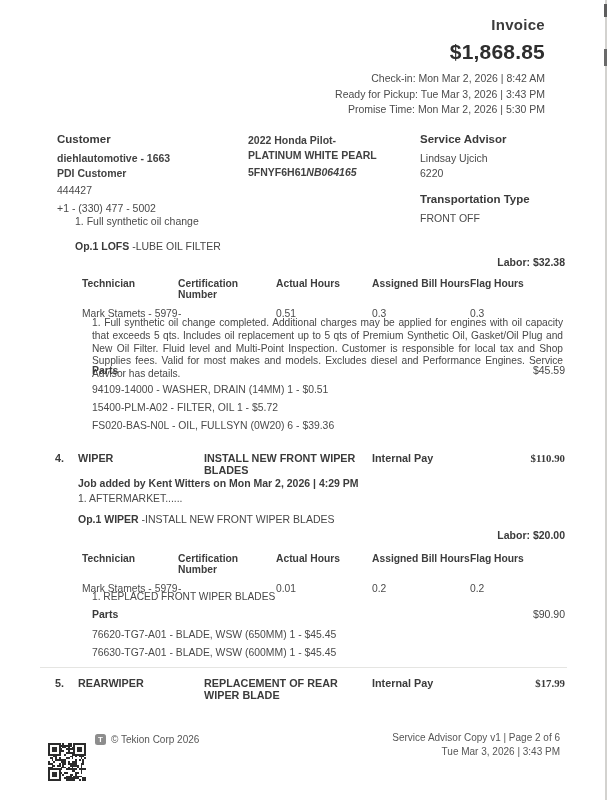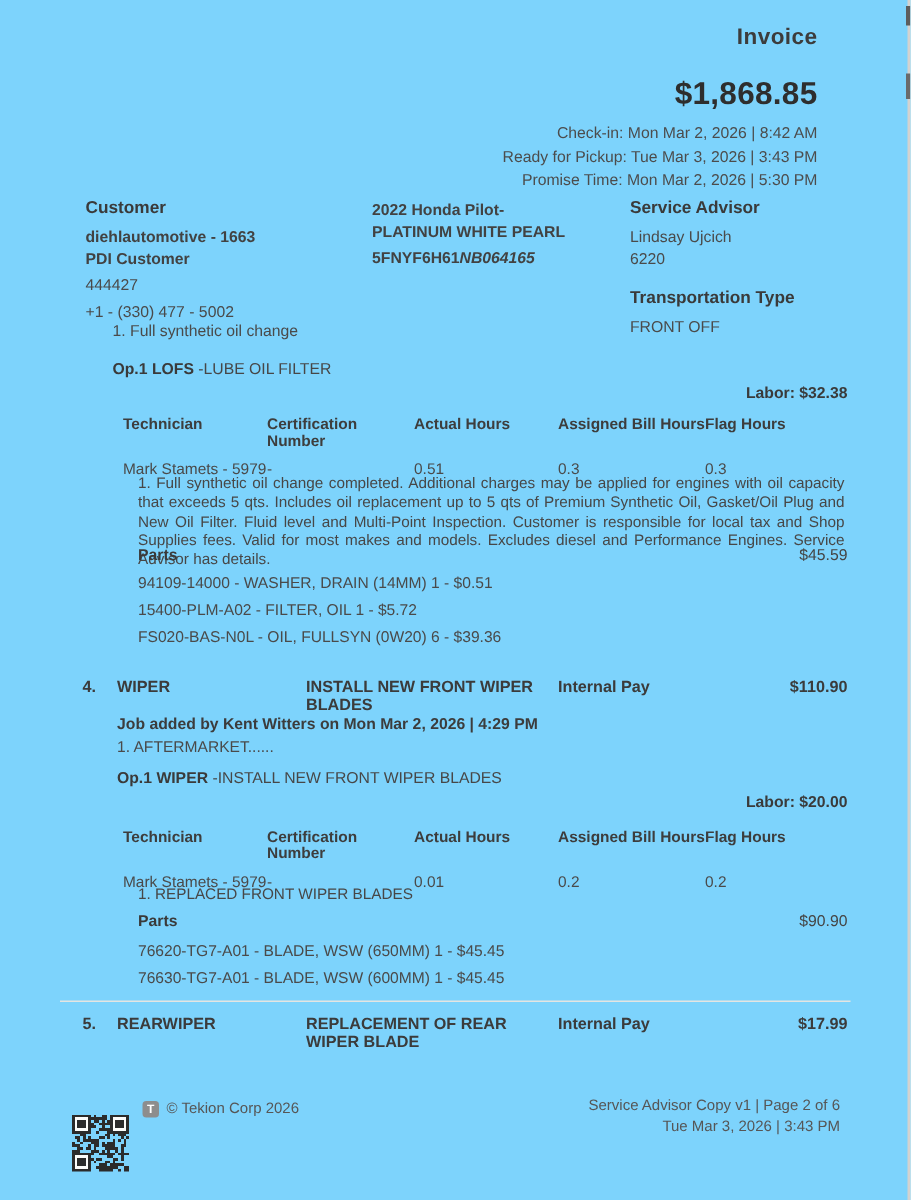--- a/index.html
+++ b/index.html
@@ -1,29 +1,29 @@
 <!DOCTYPE html>
 <html><head>
 <meta charset="utf-8">
 <style>
   html,body{margin:0;padding:0;background:#e9e9e7;}
   .page{
-    position:relative;width:607px;height:800px;background:#7dd3fc;
+    position:relative;width:607px;height:800px;background:#ffffff;
     font-family:"Liberation Sans",sans-serif;color:#474747;overflow:hidden;
     margin:0 auto;
   }
   
   .edge{position:absolute;right:0;top:0;bottom:0;width:2px;background:#d3d2cf;}
   .edge-d1{position:absolute;right:0;top:4px;width:3px;height:13px;background:#5d5d5d;}
   .edge-d2{position:absolute;right:0;top:49px;width:3px;height:17px;background:#6a6a6a;}
 
   
   .hdr{position:absolute;top:16px;right:62px;text-align:right;}
   .hdr .t1{font-size:15px;font-weight:600;color:#3c3c3c;letter-spacing:.3px;}
-  .hdr .t2{font-size:21px;font-weight:700;color:#2e2e2e;margin-top:18px;letter-spacing:.2px;}
+  .hdr .t2{font-size:21px;font-weight:700;color:#2e2e2e;margin-top:7px;letter-spacing:.2px;}
   .hdr .t3{font-size:13px;font-weight:700;color:#383838;margin-top:12px;}
   .hdr .t3 .gap{margin-left:16px;}
   .hdr .meta{font-size:10.5px;color:#4c4c4c;line-height:15.5px;margin-top:7px;}
 
   
   .col{position:absolute;top:133px;font-size:10.5px;color:#4a4a4a;}
   .col .lbl{font-size:11.5px;font-weight:700;color:#3a3a3a;margin-bottom:6px;}
   .col .ln{line-height:14.5px;}
   .col .semib{font-weight:600;color:#424242;}
   .col .sp{margin-top:3px;}
@@ -52,21 +52,21 @@
   .parts-head .pt{color:#454545;font-weight:500;}
   .plist{position:absolute;left:92px;right:44px;}
   .plist div{font-size:10.4px;line-height:18px;color:#4a4a4a;}
 
   .jobhead{position:absolute;left:55px;right:42px;display:grid;
     grid-template-columns:23px 82px 212px 1fr auto;font-size:10.8px;color:#3b3b3b;align-items:baseline;}
   .jobhead .num{font-weight:600;}
   .jobhead .code{font-weight:700;}
   .jobhead .title{font-weight:700;padding-left:44px;}
   .jobhead .pay{font-weight:600;}
-  .jobhead .tot{font-weight:700;text-align:right;}
+  .jobhead .tot{font-weight:700;text-align:right;font-family:Liberation Serif, serif;}
 
   .added{position:absolute;left:78px;font-size:10.5px;font-weight:700;color:#3c3c3c;}
   .note{position:absolute;left:78px;font-size:10.4px;color:#4a4a4a;}
 
   .divider{position:absolute;left:40px;right:40px;top:667px;height:1px;background:#e5e5e2;}
 
   
   .qr{position:absolute;left:48px;top:743px;width:38px;height:38px;}
   .copy{position:absolute;left:95px;top:734px;font-size:10px;color:#565656;
     display:flex;align-items:center;gap:5px;}

